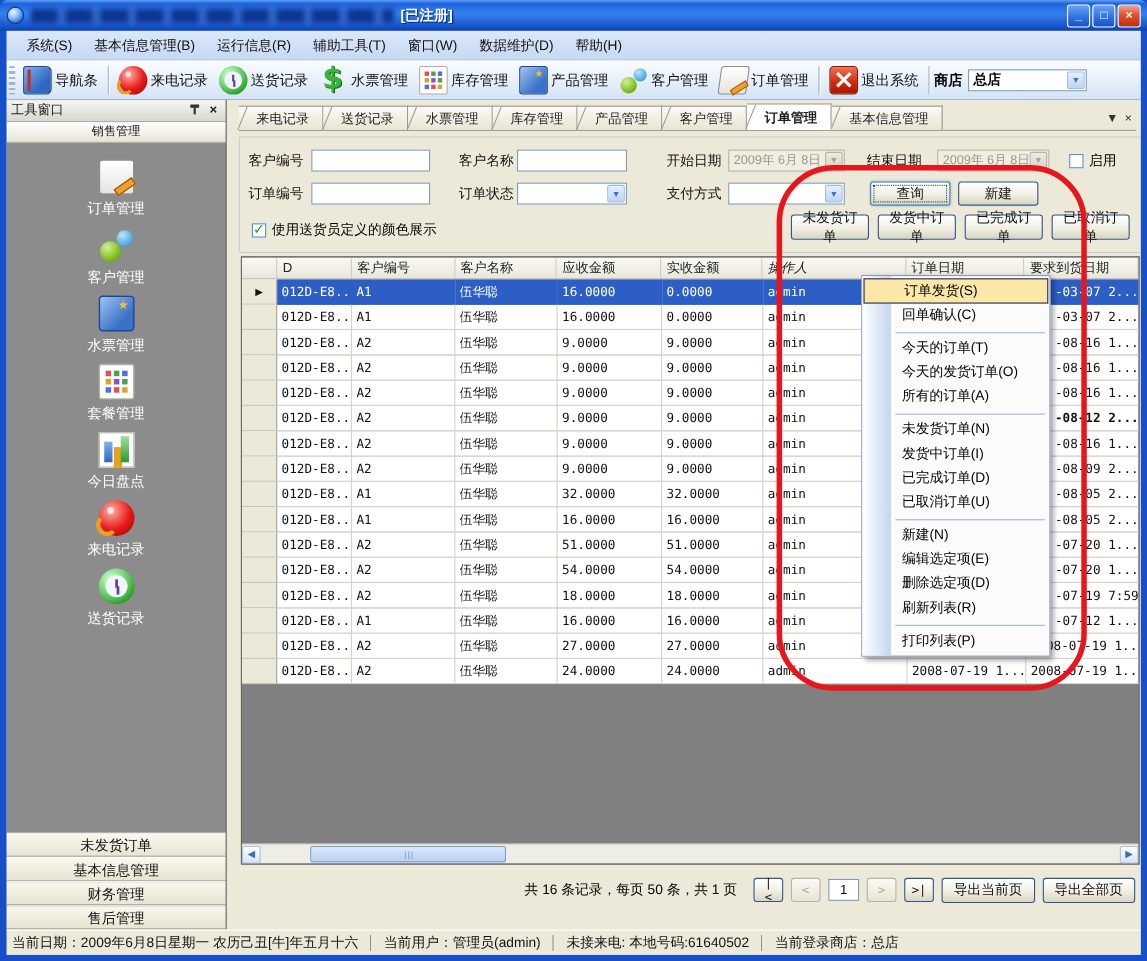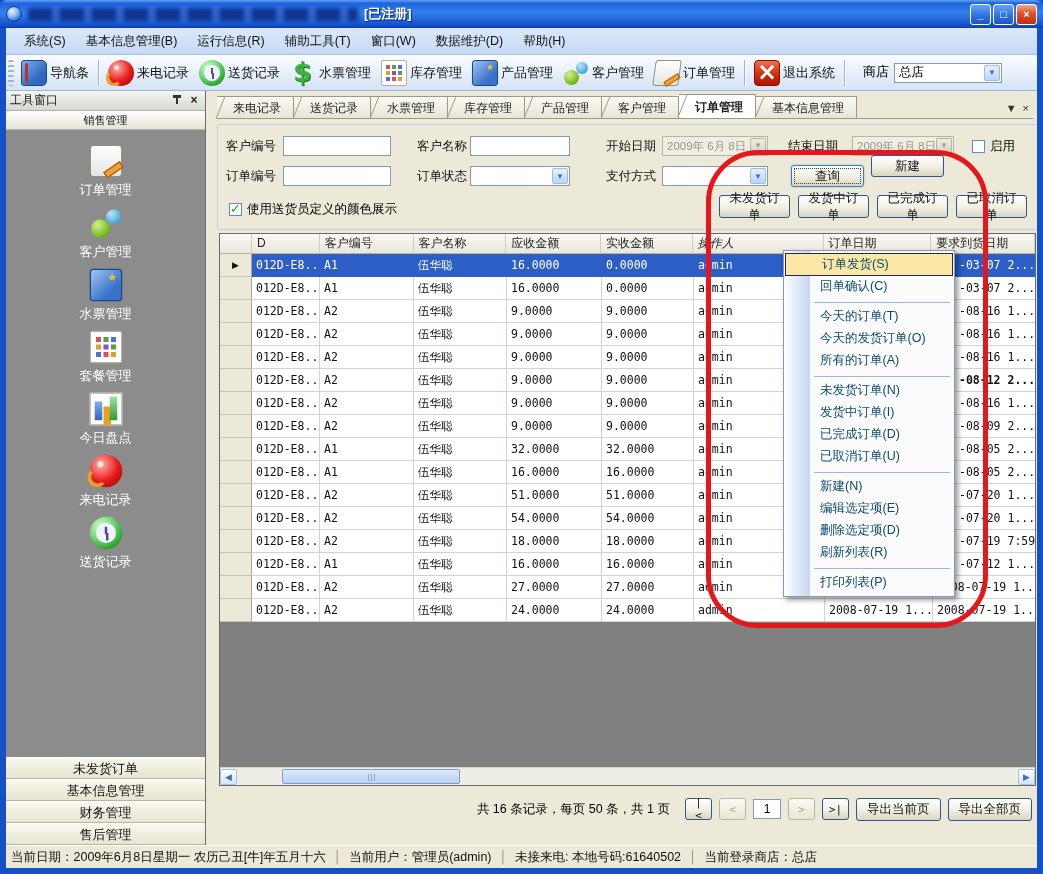--- a/index.html
+++ b/index.html
@@ -23,21 +23,21 @@
   .menubar{position:absolute;left:0;top:0;width:100%;height:27px;background:linear-gradient(#DCE8F9,#C6D9F4);
     border-bottom:1px solid #A8C0E0;display:flex;align-items:center;padding-left:8px;}
   .menu-item{padding:0 10px;font-size:12.5px;color:#111;}
   .toolbar{position:absolute;left:0;top:27px;width:100%;height:36px;
     background:linear-gradient(#FBFDFF,#D4E3F6);border-bottom:1px solid #9EB6D8;
     display:flex;align-items:center;padding-left:2px;}
   .tb-grip{width:6px;height:26px;margin-right:2px;
     background:repeating-linear-gradient(180deg,#9FB6D8 0 2px,transparent 2px 5px);border-radius:2px;}
   .tb-btn{display:flex;align-items:center;gap:3px;padding:2px 5px;border-radius:3px;font-size:13px;color:#111;}
   .tb-sep{width:1px;height:26px;background:#A0B4D0;margin:0 4px;box-shadow:1px 0 0 #fff;}
-  .store-area{display:flex;gap:5px;font-size:13px;margin-left:14px;}
+  .store-area{display:flex;align-items:center;gap:5px;font-size:13px;margin-left:0;font-weight:bold;}
   .store-combo{width:108px;height:20px;background:#fff;border:1px solid #7F9DB9;display:flex;align-items:center;
     font-size:12.5px;padding-left:4px;position:relative;}
   .combo-arrow{position:absolute;right:1px;top:1px;bottom:1px;width:16px;
     background:linear-gradient(#E6F0FC,#BCD4F6);border:1px solid #9EBBE4;border-radius:2px;
     display:flex;align-items:center;justify-content:center;font-size:8px;color:#3B6FBF;}
   
   .ic{display:inline-block;width:26px;height:26px;position:relative;flex:none;}
   .ic-book{background:linear-gradient(135deg,#7FB0EE,#2E66C0 70%);border-radius:3px 5px 5px 3px;border:1px solid #1B4690;}
   .ic-book::after{content:'';position:absolute;left:3px;top:2px;bottom:2px;width:3px;background:#C03030;border-radius:2px;}
   .ic-bell{background:radial-gradient(circle at 35% 30%,#FFB0A8,#E81818 55%,#8E0606);border-radius:50%;}
@@ -151,21 +151,21 @@
   .pg-export{height:23px;padding:0 10px;}
   
   .statusbar{position:absolute;left:0;bottom:0;width:100%;height:23px;background:#ECE9D8;border-top:1px solid #fff;
     display:flex;align-items:center;font-size:12.5px;color:#111;padding-left:5px;white-space:nowrap;overflow:hidden;}
   .sb-sep{color:#888;margin:0 8px;font-size:12px;}
   
   .ctxmenu{position:absolute;left:783px;top:250px;width:172px;background:#FBFBFB;border:1px solid #8A98B8;
     box-shadow:3px 3px 5px rgba(0,0,0,.4);z-index:50;padding:2px 0;}
   .ctxmenu::before{content:'';position:absolute;left:0;top:0;bottom:0;width:26px;
     background:linear-gradient(90deg,#FFFFFF,#C5D6F1);}
-  .cm-item{position:relative;height:22px;line-height:21px;font-size:12.5px;color:#0c4a6e;padding-left:36px;
+  .cm-item{position:relative;height:22px;line-height:21px;font-size:12.5px;color:#000000;padding-left:36px;
     white-space:nowrap;}
   .cm-item.hl{background:#FCE8A6;border:1px solid #26265E;margin:0 1px;height:23px;}
   .cm-sep{position:relative;height:8px;}
   .cm-sep::after{content:'';position:absolute;left:30px;right:4px;top:4px;height:1px;background:#9FB6DF;}
   
   .annotation{position:absolute;left:706px;top:150px;width:282px;height:478px;border:5px solid #E6161C;
     border-radius:52px;z-index:60;pointer-events:none;}
 </style>
 </head>
 <body>
@@ -330,21 +330,21 @@
         <input class="finput" style="left: 76px; top: 75px; width: 108px;">
         <span class="flabel" style="left:210px;top:75px">订单状态</span>
         <span class="fcombo" style="left:263px;top:75px;width:100px">
           <span class="combo-arrow">▼</span>
         </span>
         <span class="flabel" style="left:399px;top:75px">支付方式</span>
         <span class="fcombo" style="left:455px;top:75px;width:106px">
           <span class="combo-arrow">▼</span>
         </span>
         <button class="xpbtn fbtn focused" style="left:584px;top:74px">查询</button>
-        <button class="xpbtn fbtn" style="left:664px;top:64px">新建</button>
+        <button class="xpbtn fbtn" style="left:664px;top:74px">新建</button>
 
         <span class="fcheck" style="left:22px;top:108px">
           <span class="chk checked"></span>
           <span>使用送货员定义的颜色展示</span>
         </span>
         <div class="statusbtns" style="top:104px" id="statusbtns">
             <button class="xpbtn">未发货订单</button>
             <button class="xpbtn">发货中订单</button>
             <button class="xpbtn">已完成订单</button>
             <button class="xpbtn">已取消订单</button>

